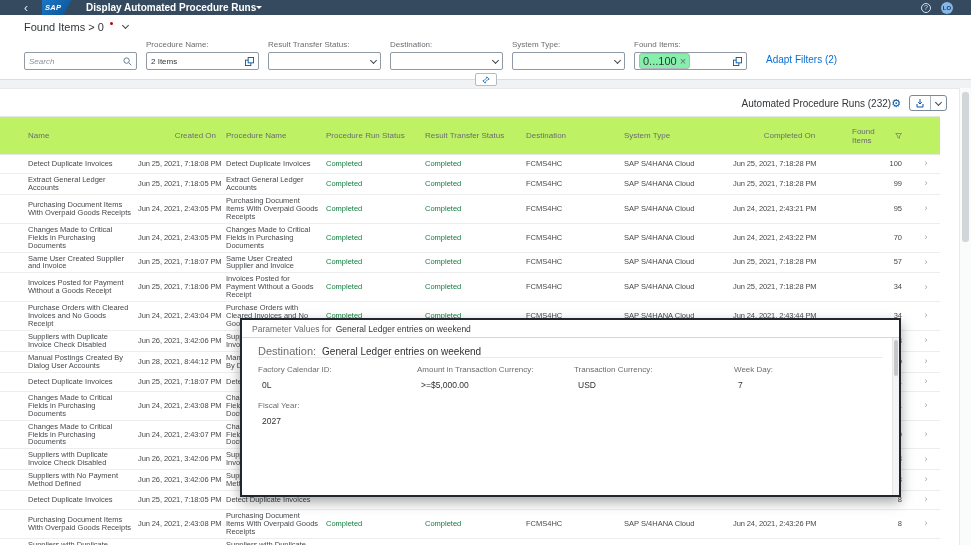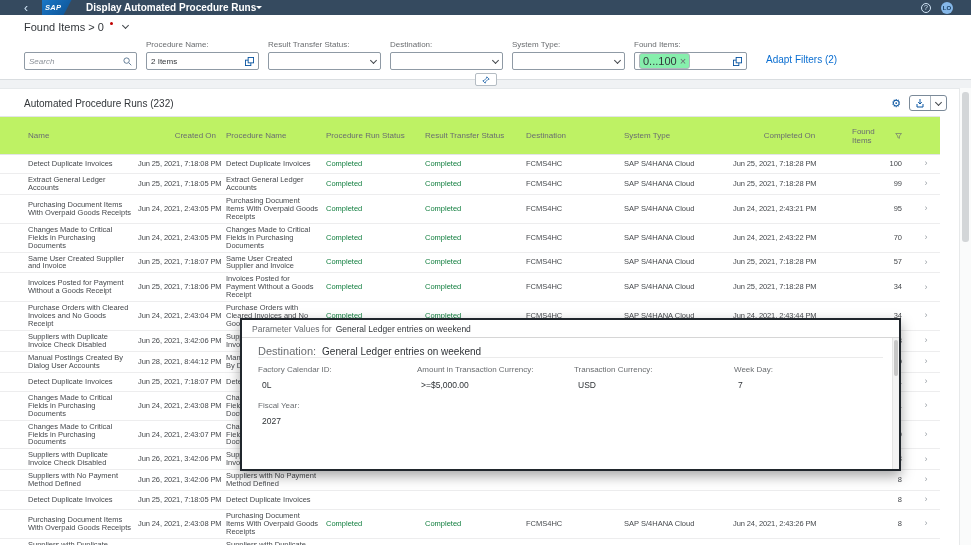--- a/index.html
+++ b/index.html
@@ -35,21 +35,21 @@
   .token { border:1px solid #b0b7bd; border-radius:3px; background:#86efac; font-size:11px; color:#32363a;
            padding:1px 3px; display:flex; gap:3px; align-items:center;justify-content:center; }
   .tokx { color:#6a6d70; }
   .adapt { font-size:10px; color:#0a6ed1; margin-left:10px; margin-bottom:5px; white-space:nowrap; cursor:pointer; }
   .pinbtn { position:absolute; left:50%; bottom:-7px; transform:translateX(-50%); width:22px; height:13px;
             background:#fff; border:1px solid #b4bcc3; border-radius:2px; display:flex; align-items:center;
             justify-content:center; z-index:4; cursor:pointer; }
   .band { height:9px; background:#f0f2f4; border-bottom:1px solid #e6e9eb; }
 
   
-  .tablehead { display:flex; justify-content:space-between; align-items:center; padding:6px 24px 5px; }
+  .tablehead { display:flex; justify-content:flex-end; align-items:center; padding:6px 24px 5px; }
   .ttitle { font-size:10px; color:#32363a; }
   .toolbar { display:flex; gap:8px; align-items:center; }
   .gear { color:#0854a0; font-size:11px; line-height:11px; cursor:pointer; }
   .splitbtn { display:flex; border:1px solid #7b8a99; border-radius:3px; height:16px; align-items:center; background:#fff; }
   .sbseg { padding:0 5px; display:flex; align-items:center; height:100%; cursor:pointer; }
   .sbseg + .sbseg { border-left:1px solid #aab4bd; }
   .grid { display:grid; grid-template-columns:110px 88px 100px 99px 101px 98px 109px 119px 60px 28px;
           width:940px; padding-left:28px; }
   .thead { background:#bef264; border-top:1px solid #e3e5e7; border-bottom:1px solid #e3e5e7; height:39px;
            align-items:center; font-size:8px; color:#6a6d70; }
@@ -57,21 +57,21 @@
   .hc.right { justify-content:flex-end; padding-right:10px; }
   .hc.center { justify-content:center; }
   .trow { border-bottom:1px solid #ededee; align-items:center; min-height:19px; font-size:7.5px; color:#46494d; cursor:pointer; }
   .c { padding:2px 6px 2px 0; line-height:1.06; }
   .date { white-space:nowrap; letter-spacing:-.1px; }
   .status { color:#107e3e; }
   .num { text-align:right; padding-right:10px; }
   .chevcell { color:#9aa0a6; font-size:9px; text-align:center; padding:0; }
 
   
-  .popup { position:absolute; left:240px; top:318px; width:661px; height:153px; background:#fff;
+  .popup { position:absolute; left:240px; top:318px; width:661px; height:179px; background:#fff;
            border:2px solid #20262c; box-shadow:0 5px 12px rgba(0,0,0,.35); z-index:10; }
   .ptitle { height:18px; border-bottom:1px solid #d6d6d6; display:flex; align-items:center; padding:0 10px;
             font-size:8.5px; gap:4px; }
   .pprefix { color:#6a6d70; }
   .psubject { color:#32363a; }
   .pbody { padding:7px 16px 0 16px; }
   .destline { display:flex; gap:6px; align-items:baseline; }
   .destlabel { font-size:11px; color:#6a6d70; }
   .destval { font-size:10px; color:#2f3337; }
   .psection { font-size:10px; color:#32363a; margin:8px 0 5px; }

